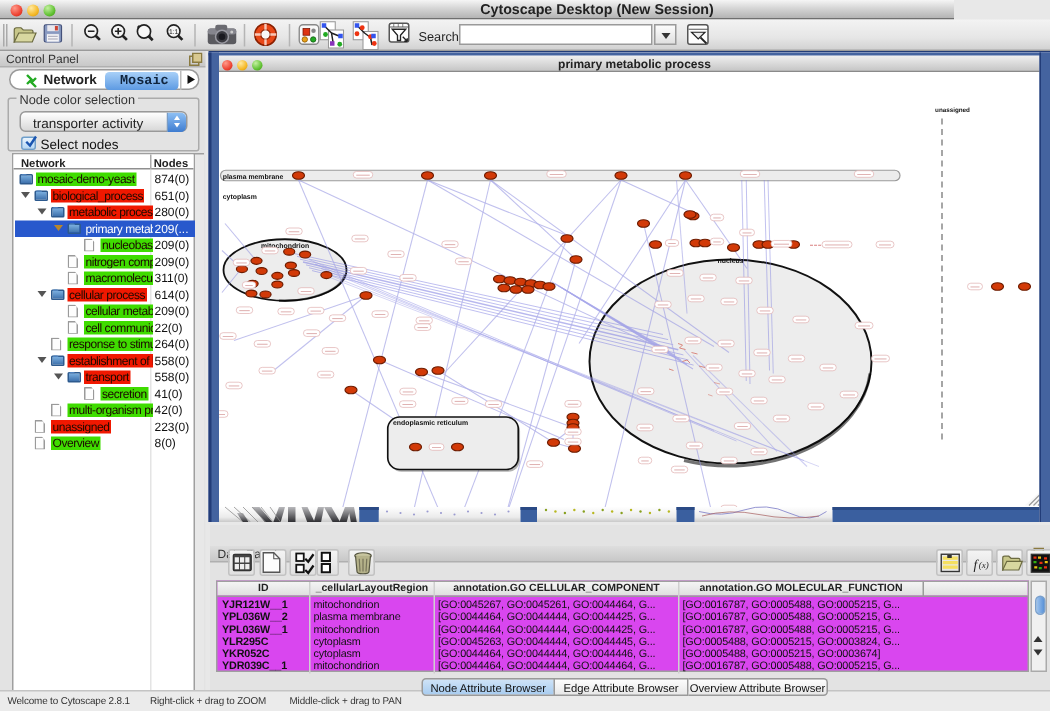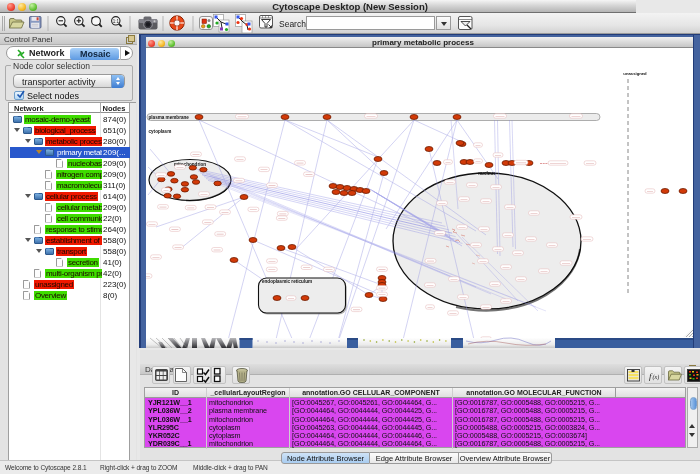--- a/index.html
+++ b/index.html
@@ -3,21 +3,21 @@
 <meta charset="utf-8">
 <style>
 * { margin:0; padding:0; box-sizing:border-box; }
 html,body { width:700px; height:474px; overflow:hidden; }
 body { font-family:"Liberation Sans", sans-serif; background:#e8e8e8; position:relative; }
 .abs { position:absolute; }
 
 
 #titlebar { left:0; top:0; width:636px; height:13px;
   background:linear-gradient(#f5f5f5,#d6d6d6 45%,#b4b4b4);
-  border-bottom:1px solid #6f6f6f; }
+  border-bottom:1px solid #6f6f6f;padding-left:48px; }
 #titlebar .tl { width:8px; height:8px; border-radius:50%; top:2.5px; }
 #title-text { width:700px; text-align:center; top:1px; font-size:9.5px; font-weight:bold; color:#222; }
 
 
 #toolbar { left:0; top:13px; width:700px; height:21px;
   background:linear-gradient(#f3f3f3,#e6e6e6 60%,#d2d2d2);
   border-bottom:1px solid #9a9a9a; }
 
 
 #cpanel { left:0; top:34px; width:137px; height:426px; background:#e3e3e3; }
@@ -209,21 +209,21 @@
         <rect x="2.5" y="0.5" width="6" height="6" fill="#d8c890" stroke="#8a7a40" stroke-width="1"></rect>
       </svg>
   </div>
   <div class="abs" id="tabbar">
     <svg class="abs" style="left:9px;top:2px" width="10" height="10" viewBox="0 0 10 10">
       <path d="M2 1 L5 4 L2 7" stroke="#22aa22" stroke-width="1.6" fill="none"></path>
       <path d="M8 3 L5 6 L8 9" stroke="#22aa22" stroke-width="1.6" fill="none"></path>
     </svg>
     <span class="abs tabtxt" style="left:22px;">Network</span>
     <div class="abs" id="tab-mosaic">
-        <span class="abs tabtxt" style="left:10px;color:#10253e;">Mosaic</span>
+        <span class="abs tabtxt" style="left:10px;color:#10253e;font-family:Liberation Mono, monospace;">Mosaic</span>
       </div>
     <div class="abs" style="left:113px;top:0;width:13px;height:13px;border-left:1px solid #bbb;">
       <div class="abs" style="left:4px;top:3px;width:0;height:0;border-top:3.5px solid transparent;border-bottom:3.5px solid transparent;border-left:5px solid #111;"></div>
     </div>
   </div>
   <div class="abs" id="grpbox"></div>
   <div class="abs" id="grplabel">Node color selection</div>
   <div class="abs" id="combo">
       <span>transporter activity</span>
     <div id="combo-btn">

